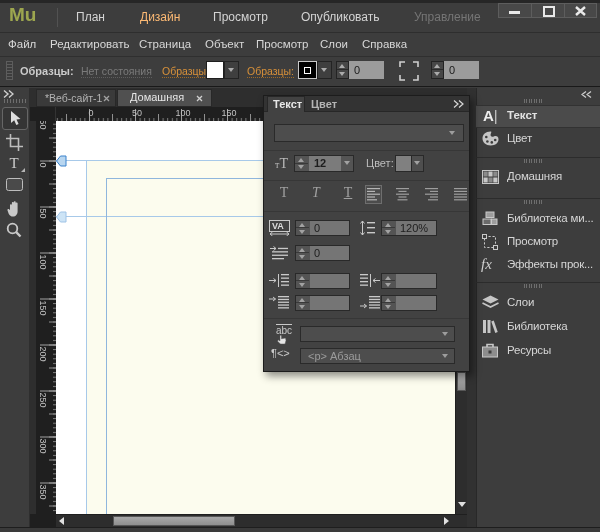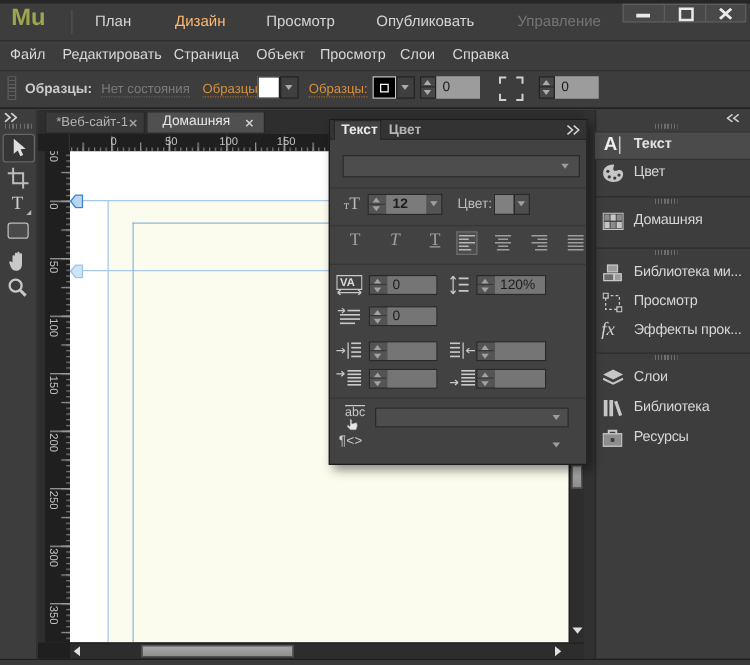--- a/index.html
+++ b/index.html
@@ -448,15 +448,16 @@
  <div class="abs" style="left:0px;top:222px;width:205px;height:1px;background:#373737;"></div>
 
  <div class="abs" style="left:12px;top:228px;font-size:10px;color:#c9c9c9;border-top:1px solid #c9c9c9;line-height:11px;">abc</div>
  <svg class="abs" style="left:13px;top:239px;" width="10" height="11" viewBox="0 0 10 11">
         <path d="M3 0 V6 L1.2 4.8 L0.6 6.2 L3.4 9 H8 L9 5.5 L8.5 3 L4.5 3.8 V0.8 Z" fill="#e6e6e6" stroke="#555" stroke-width="0.5"></path>
       </svg>
  <div class="abs" style="left:36px;top:230px;width:155px;height:16px;background:#4d4d4d;border:1px solid #2a2a2a;box-sizing:border-box;"></div>
  <div class="abs tri-d" style="left:178px;top:236px;border-top-color:#9d9d9d;"></div>
 
  <div class="abs" style="left:7px;top:251px;font-size:11px;color:#c9c9c9;">¶&lt;&gt;</div>
+ <div class="abs" style="left:36px;top:252px;width:155px;height:16px;background:#4d4d4d;border:1px solid #2a2a2a;box-sizing:border-box;color:#9b9b9b;font-size:11px;line-height:15px;padding-left:7px;">&lt;p&gt; Абзац</div>
  <div class="abs tri-d" style="left:178px;top:258px;border-top-color:#9d9d9d;"></div>
 </div>
 </div>
 
 </body></html>

